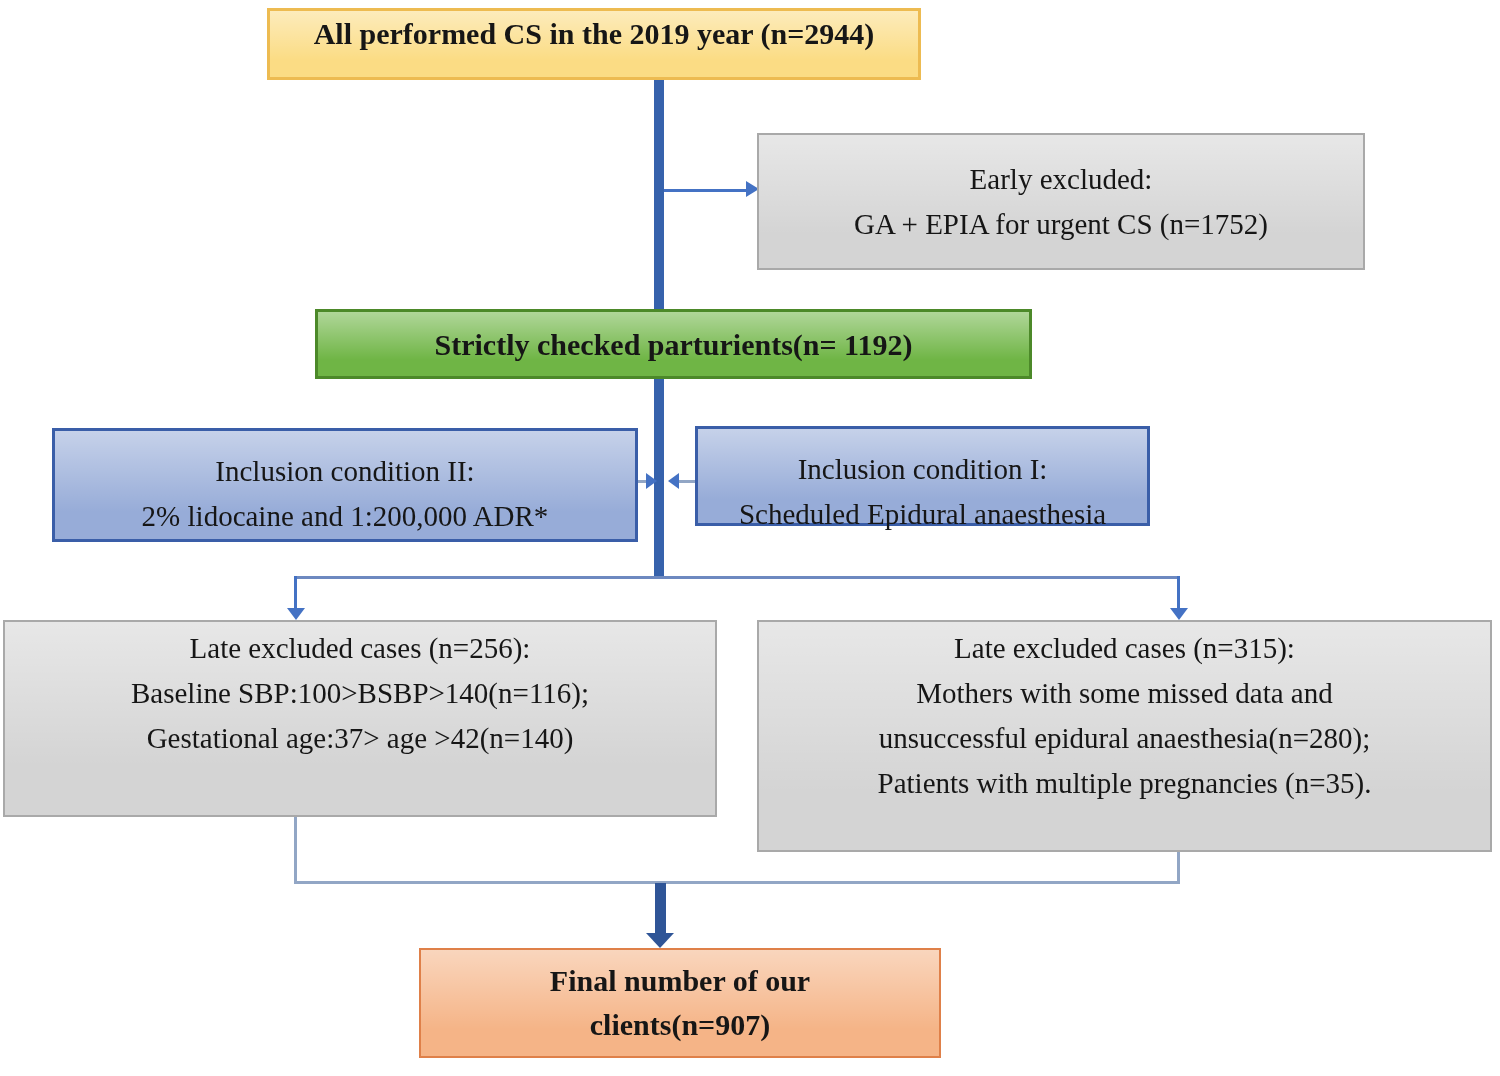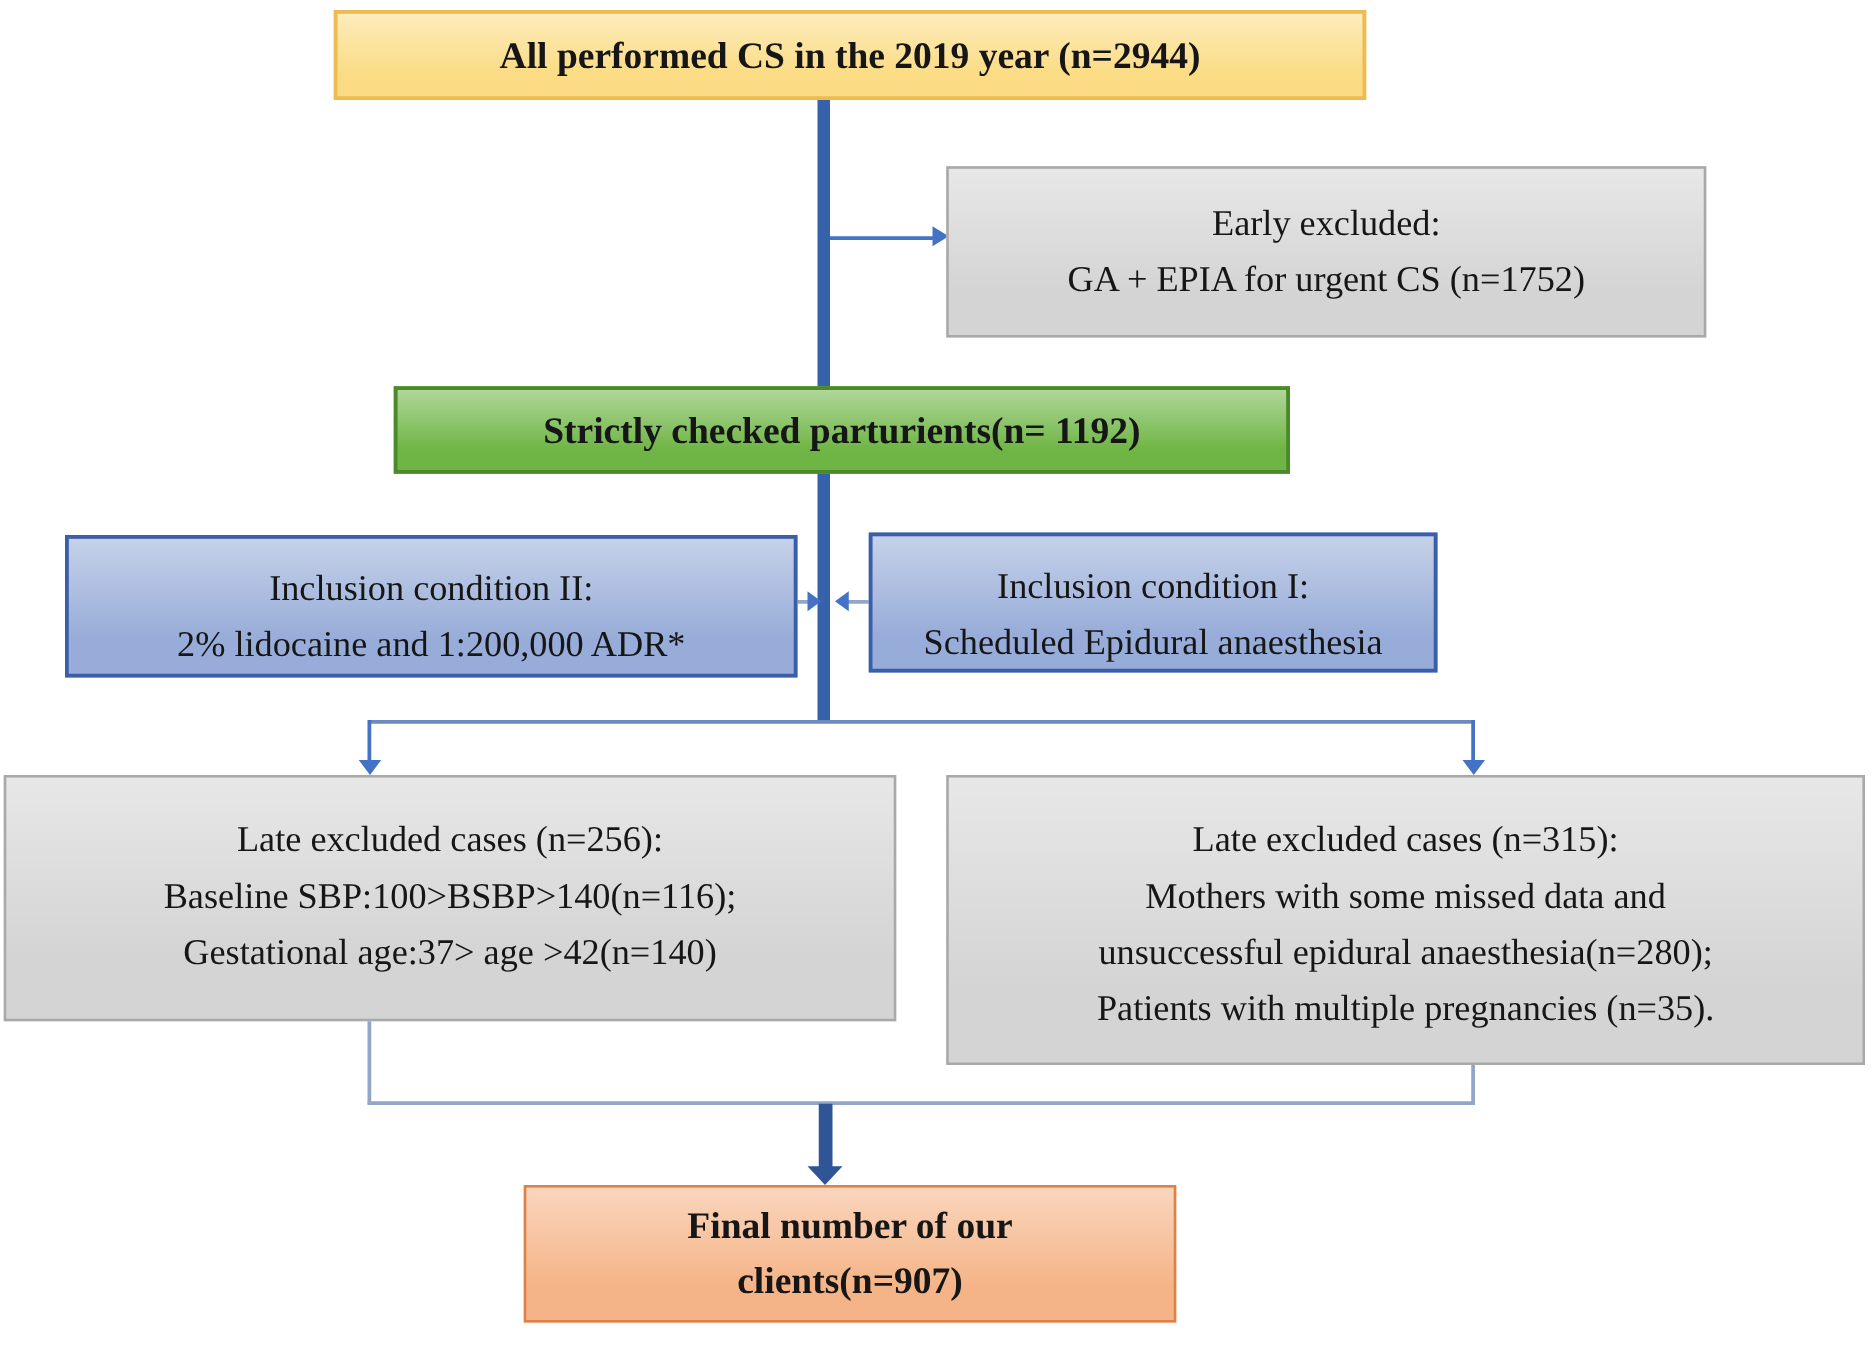--- a/index.html
+++ b/index.html
@@ -17,24 +17,24 @@
     display:flex;flex-direction:column;
     align-items:center;
     text-align:center;
     z-index:2;
   }
   .box .ln{width:100%;line-height:45px;font-size:29px;white-space:nowrap;}
   .shade{background-image:linear-gradient(180deg,rgba(255,255,255,.45),rgba(255,255,255,0) 75%);}
 
   
   .node-top{
-    left:267px;top:8px;width:826px;height:72px;
+    left:267px;top:8px;width:654px;height:72px;
     background-color:var(--all-cs-fill,#FBDC84);
     border:3px solid var(--all-cs-border,#EDBB51);
-    justify-content:center;
+    justify-content:flex-start;
   }
   .node-top .ln{font-weight:700;font-size:30px;}
   .node-early{
     left:757px;top:133px;width:608px;height:137px;
     background-color:var(--excluded-fill,#D4D4D4);
     border:2px solid var(--excluded-border,#A9A9A9);
     justify-content:center;
     font-family:Liberation Serif, serif;
   }
   .node-green{
@@ -43,25 +43,25 @@
     border:3px solid var(--checked-border,#4C8929);
     justify-content:center;
   }
   .node-green .ln{font-weight:700;font-size:30px;}
   .node-blue{
     background-color:var(--inclusion-fill,#97ACD8);
     border:3px solid var(--inclusion-border,#3A5EA8);
     justify-content:flex-start;padding-top:18px;
   }
   .node-incl2{left:52px;top:428px;width:586px;height:114px;}
-  .node-incl1{left:695px;top:426px;width:455px;height:112px;}
+  .node-incl1{left:695px;top:426px;width:455px;height:100px;}
   .node-gray{
     background-color:var(--excluded-fill,#D4D4D4);
     border:2px solid var(--excluded-border,#A9A9A9);
-    justify-content:flex-start;padding-top:28px;
+    justify-content:flex-start;padding-top:4px;
   }
   .node-lgray{left:3px;top:620px;width:714px;height:197px;}
   .node-rgray{left:757px;top:620px;width:735px;height:232px;}
   .node-final{
     left:419px;top:948px;width:522px;height:110px;
     background-color:var(--final-fill,#F5B487);
     border:2px solid var(--final-border,#DF8049);
     justify-content:center;
   }
   .node-final .ln{font-weight:700;font-size:30px;line-height:44px;}

